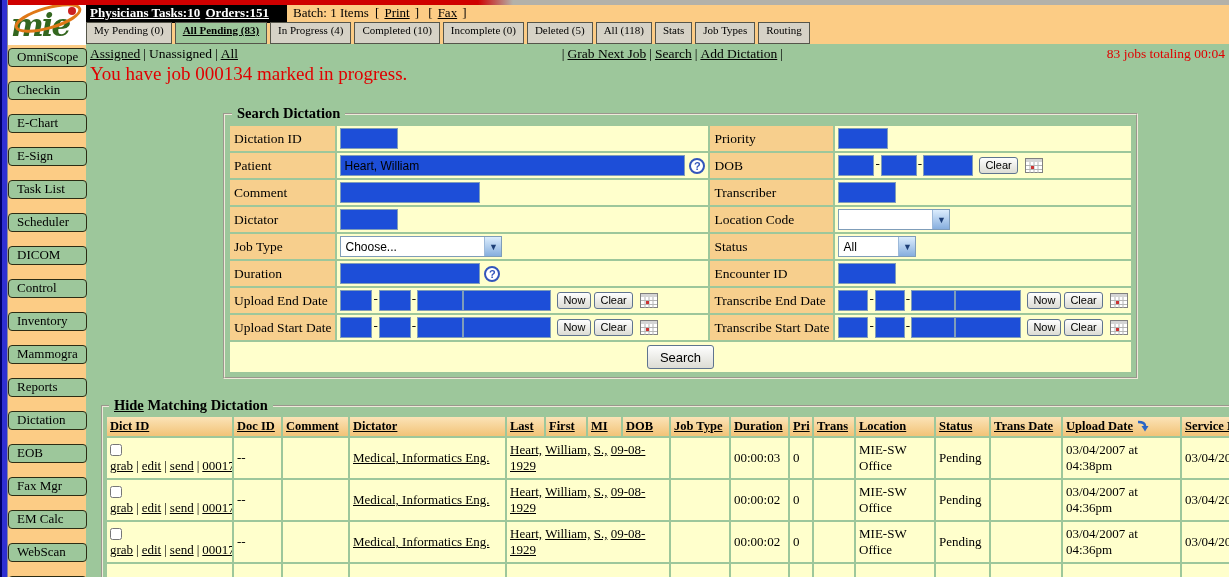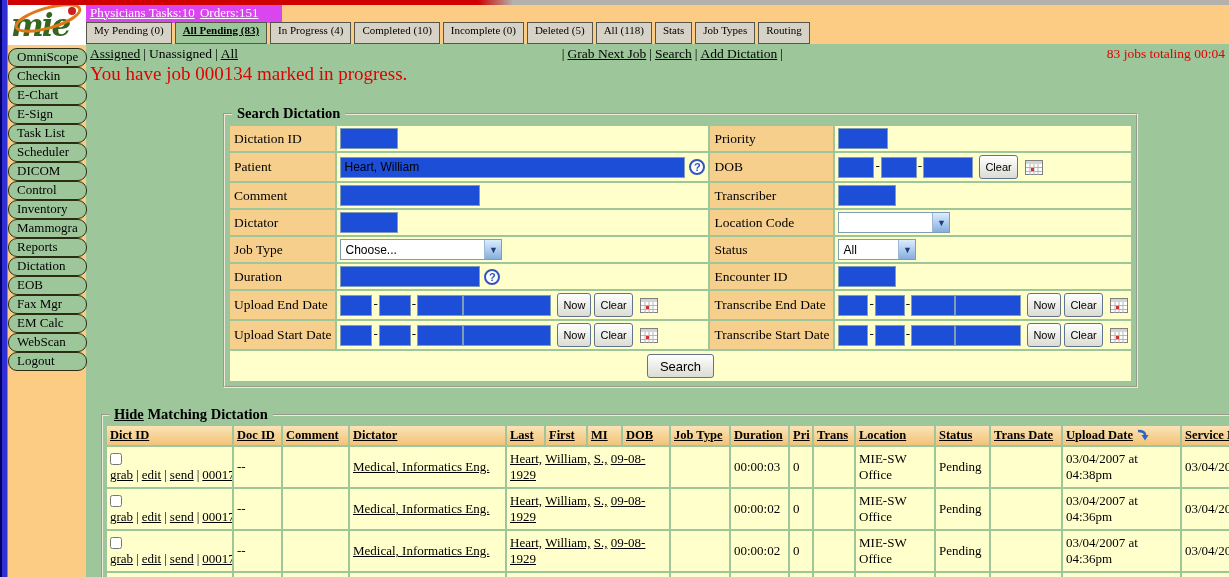--- a/index.html
+++ b/index.html
@@ -13,33 +13,33 @@
     background:linear-gradient(90deg,#cf0000 0 470px,#b3b1a9 505px 100%); z-index:4; }
 
   
   .logo-box { position:absolute; left:8px; top:5px; width:78px; height:40px; background:#fff; z-index:6; overflow:hidden; }
   .logo-text { position:absolute; left:3px; top:2px; font-family:"DejaVu Serif",serif; font-weight:bold;
     font-style:italic; color:#33661f; font-size:31px; line-height:36px; letter-spacing:-2px; }
   .logo-swoosh { position:absolute; left:0; top:0; pointer-events:none; }
 
   
   .hrow1 { position:absolute; left:86px; top:4px; right:0; height:18px; display:flex; align-items:center; z-index:3; }
-  .tasks-badge { background:#d946ef; color:#fff; padding:1px 22px 2px 4px; white-space:nowrap; }
+  .tasks-badge { background:#000000; color:#fff; padding:1px 16px 2px 4px; white-space:nowrap;font-weight:bold; }
   .tasks-badge a { color:#fff; text-decoration:underline; margin-right:2px; }
   .batch-area { color:#000; padding-left:6px; white-space:nowrap; }
   .batch-area a { color:#000; text-decoration:underline; margin:0 2px; }
 
   .tabrow { position:absolute; left:86px; top:22px; right:0; height:22px; display:flex; gap:3px; align-items:stretch; z-index:3; }
   .tab { background:#d6d2c6; border:1px solid #55554a; padding:1px 7px 0 7px; font-size:11px; white-space:nowrap; cursor:default; }
   .tab.active { background:#9dc79b; font-weight:bold; text-decoration:underline; }
 
   
   .sidebar { position:absolute; left:8px; top:48px; width:80px; bottom:0; z-index:3; }
   .side-btn { display:block; width:79px; height:19px; line-height:16px; background:#9dc79b;
-    border:1px solid #2c2c14; border-radius:9px; margin-bottom:0; padding-left:8px;
+    border:1px solid #2c2c14; border-radius:4px; margin-bottom:14px; padding-left:8px;
     font-size:13px; overflow:hidden; white-space:nowrap; cursor:default; }
 
   
   .content { position:absolute; left:86px; top:44px; right:0; bottom:0; background:#9dc79b; overflow:hidden; z-index:2; }
   .navrow { display:flex; justify-content:space-between; align-items:flex-start; padding:2px 4px 0 4px; font-size:13.5px; }
   .navrow a { color:#000; text-decoration:underline; }
   .sep { text-decoration:none; margin:0 3px; }
   .jobs-red { color:#e00000; white-space:nowrap; }
   .msg { color:#e00000; font-size:19px; padding:1px 0 0 4px; }
 
@@ -55,21 +55,21 @@
   .w30{width:30px}.w32{width:32px}.w36{width:36px}.w44{width:44px}.w46{width:46px}
   .w50{width:50px}.w58{width:58px}.w66{width:66px}.w88{width:88px}.w140{width:140px}.w345{width:345px}
   .dash { margin:0 1px; }
   .selectbox { display:inline-flex; border:1px solid #7f9db9; height:21px; background:#fff;
     align-items:center; font:12px "Liberation Sans",sans-serif; vertical-align:middle; cursor:default; }
   .sel-text { flex:1; padding:0 4px; overflow:hidden; }
   .sel-arrow { width:17px; height:19px; background:linear-gradient(#dcedfd,#86aede); border-left:1px solid #9db9d9;
     color:#1d3f77; display:flex; align-items:center; justify-content:center; font-size:9px; }
   .sw162{width:162px}.sw112{width:112px}.sw78{width:78px}
   button.xp { font:11px "Liberation Sans",sans-serif; border:1px solid #5f748f; border-radius:3px;
-    background:linear-gradient(#fefefe,#dcdcd4); padding:1px 5px 2px; height:24px; vertical-align:middle; margin-left:3px; cursor:default; }
+    background:linear-gradient(#fefefe,#dcdcd4); padding:1px 5px 2px; height:17px; vertical-align:middle; margin-left:3px; cursor:default; }
   button.search-btn { font-size:13px; height:24px; padding:2px 12px; margin:0; }
   .btnrow { background:#ffffcc; text-align:center; padding:3px 0; }
   .help-icon { display:inline-block; width:16px; height:16px; border:2px solid #3355bb; border-radius:50%;
     color:#3355bb; font:bold 11px/13px "Liberation Sans",sans-serif; text-align:center; vertical-align:middle; margin-left:4px; background:#fff; }
   .cal-icon { vertical-align:middle; margin-left:4px; }
 
   
   .results-fs { margin:18px 0 0 15px; width:1150px; padding:1px 2px; }
   table.grid { table-layout:fixed; border-collapse:separate; border-spacing:2px; width:1134px; }
   table.grid th { background:linear-gradient(#fbe3b7,#f2c377); text-align:left; padding:2px 3px;
@@ -91,20 +91,25 @@
   <svg class="logo-swoosh" width="78" height="40">
     <ellipse cx="40" cy="13" rx="33" ry="10" fill="none" stroke="#e07818" stroke-width="3" transform="rotate(-16 40 13)" stroke-dasharray="150 40"></ellipse>
     <circle cx="64" cy="6" r="4" fill="#cc2020"></circle>
   </svg>
 </div>
 
 <div class="hrow1">
   <span class="tasks-badge">
     <a href="#">Physicians Tasks:10</a>
     <a href="#">Orders:151</a>
+  </span>
+  <span class="batch-area">
+    <span>Batch: 1 Items</span>
+    <span class="sep">[</span><a href="#">Print</a><span class="sep">]</span>
+    <span class="sep">[</span><a href="#">Fax</a><span class="sep">]</span>
   </span>
 </div>
 
 <div class="tabrow">
   <span class="tab">My Pending (0)</span>
   <span class="tab active">All Pending (83)</span>
   <span class="tab">In Progress (4)</span>
   <span class="tab">Completed (10)</span>
   <span class="tab">Incomplete (0)</span>
   <span class="tab">Deleted (5)</span>

